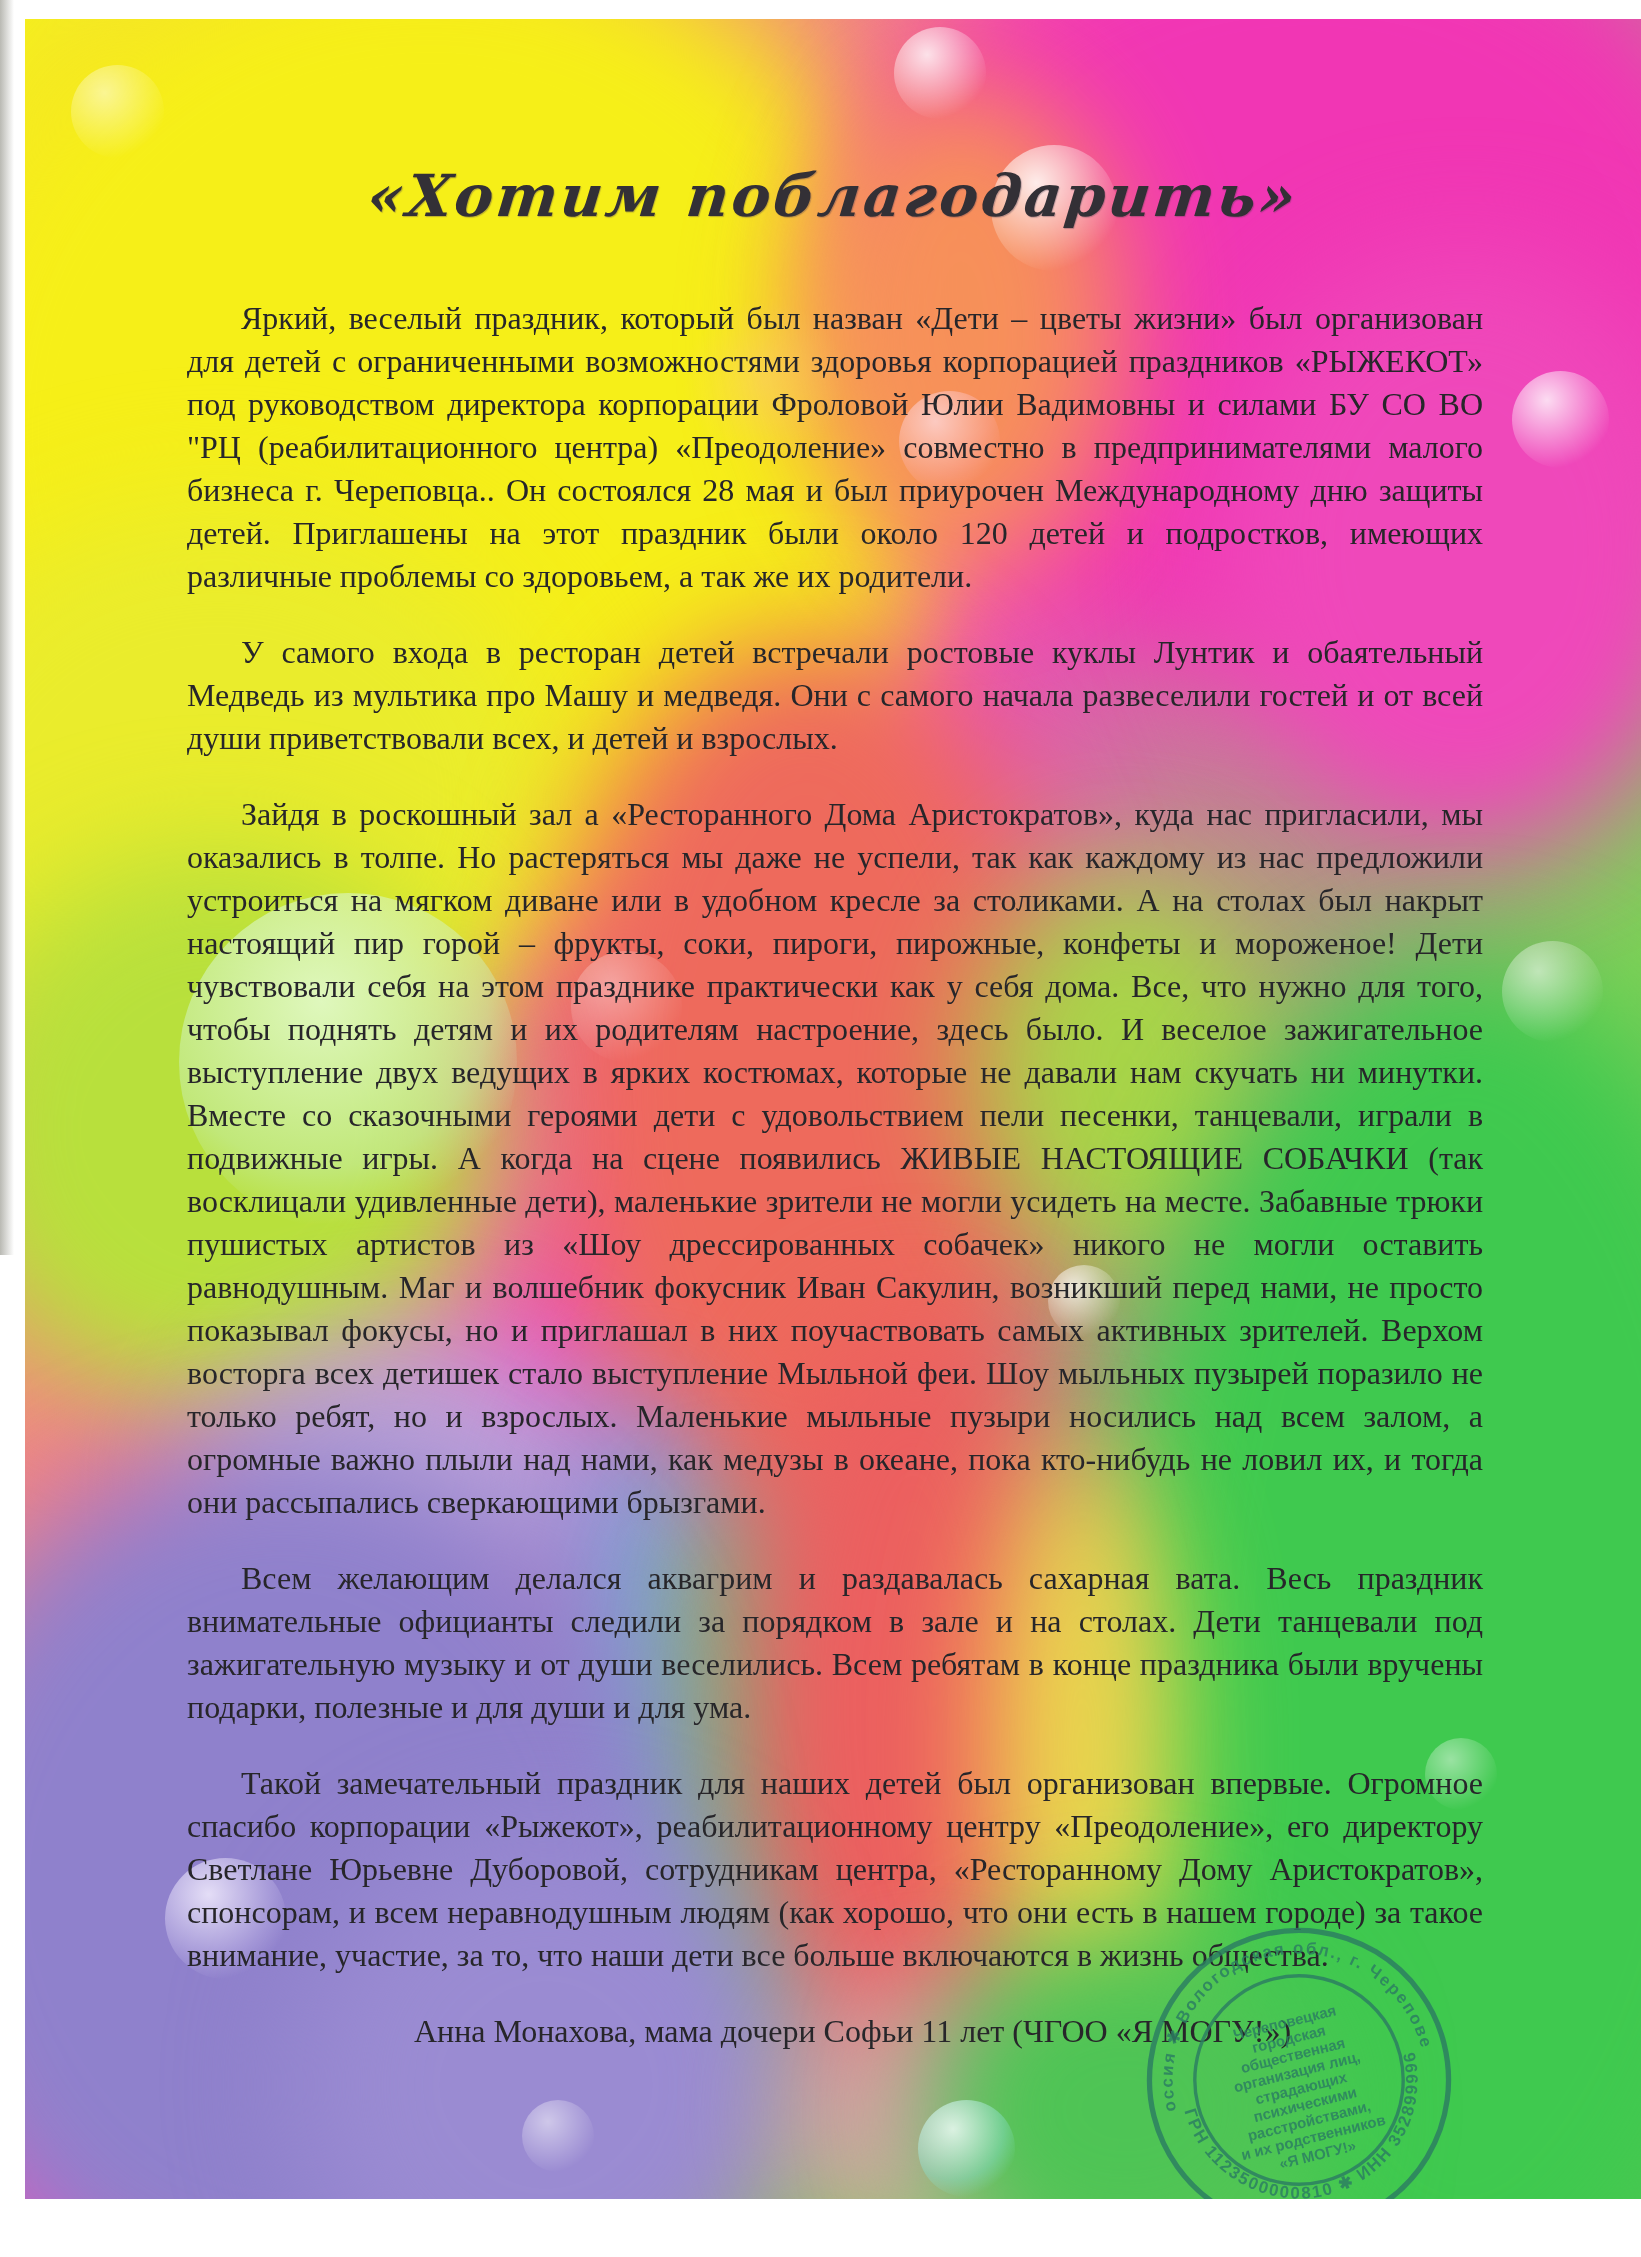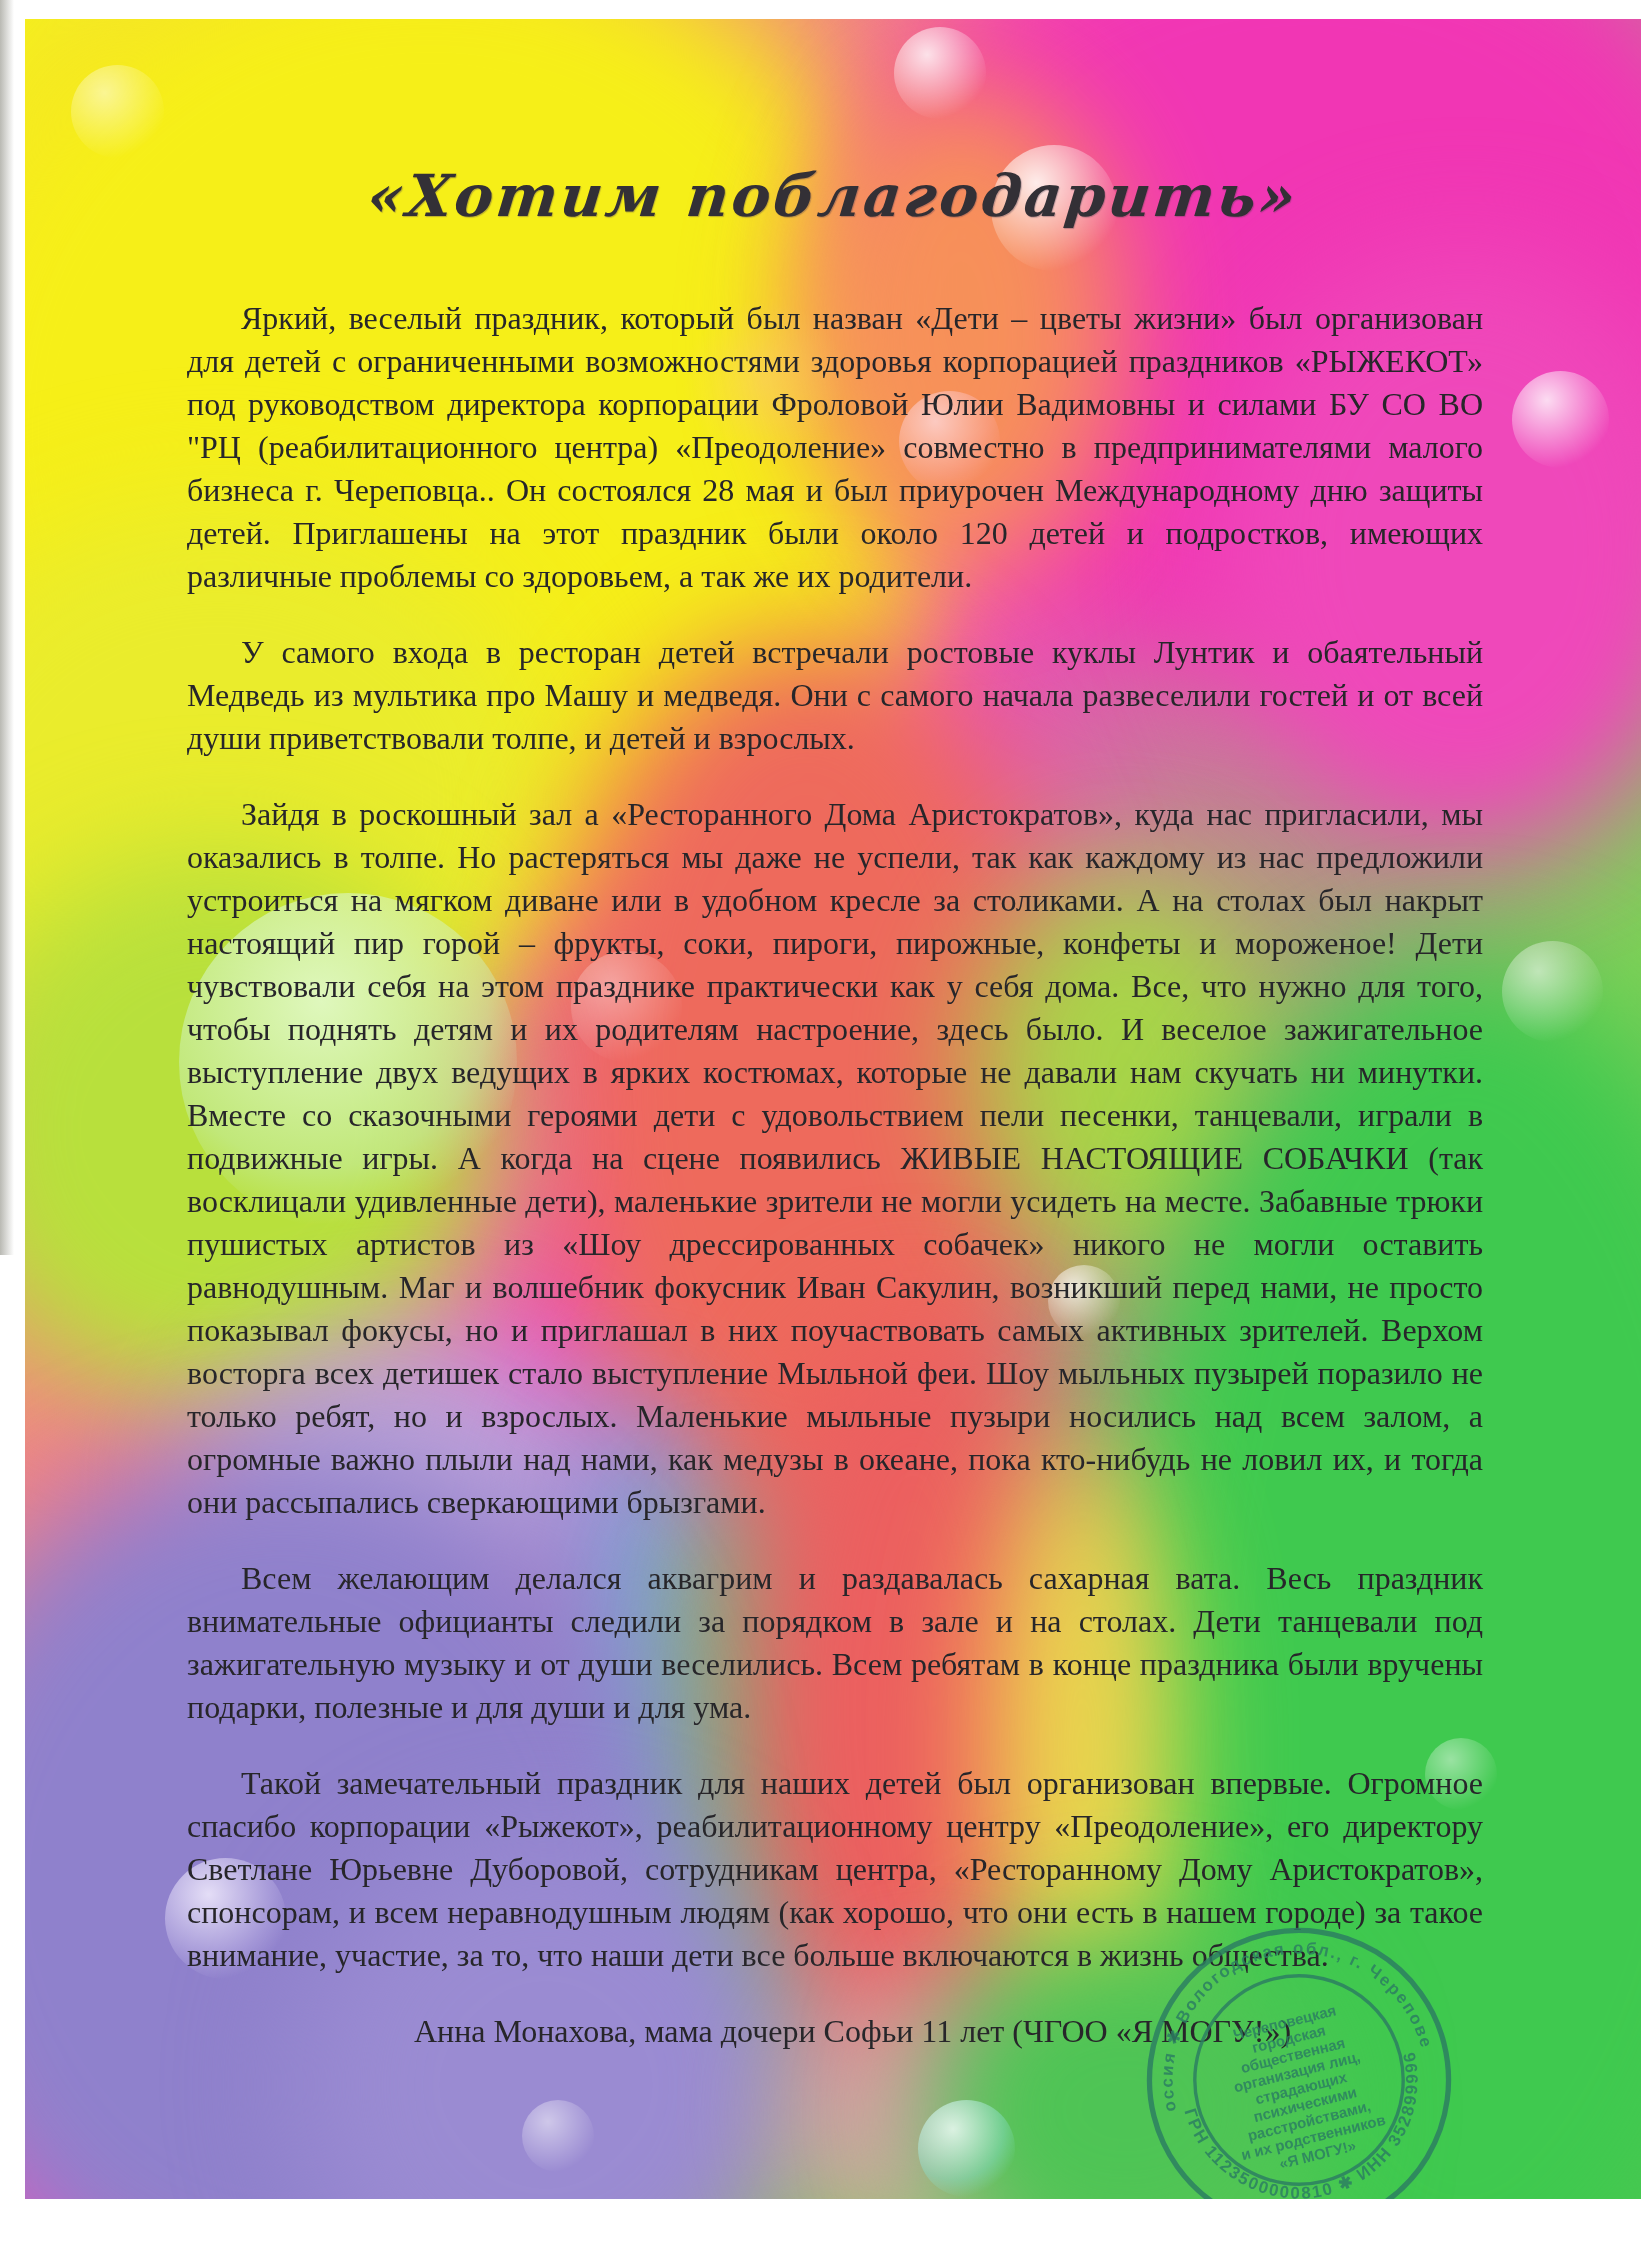--- a/index.html
+++ b/index.html
@@ -107,21 +107,21 @@
     <div class="ball o10"></div>
     <div class="ball o11"></div>
     <div class="ball o12"></div>
     <div class="ball o13"></div>
     <div class="ball o14"></div>
 
     <div class="title">«Хотим поблагодарить»</div>
 
     <div class="body-text">
       <p>Яркий, веселый праздник, который был назван «Дети – цветы жизни» был организован для детей с ограниченными возможностями здоровья корпорацией праздников «РЫЖЕКОТ» под руководством директора корпорации Фроловой Юлии Вадимовны и силами БУ СО ВО "РЦ (реабилитационного центра) «Преодоление» совместно в предпринимателями малого бизнеса г. Череповца.. Он состоялся 28 мая и был приурочен Международному дню защиты детей. Приглашены на этот праздник были около 120 детей и подростков, имеющих различные проблемы со здоровьем, а так же их родители.</p>
-      <p>У самого входа в ресторан детей встречали ростовые куклы Лунтик и обаятельный Медведь из мультика про Машу и медведя. Они с самого начала развеселили гостей и от всей души приветствовали толпе, и детей и взрослых.</p>
+      <p>У самого входа в ресторан детей встречали ростовые куклы Лунтик и обаятельный Медведь из мультика про Машу и медведя. Они с самого начала развеселили гостей и от всей души приветствовали всех, и детей и взрослых.</p>
       <p>Зайдя в роскошный зал а «Ресторанного Дома Аристократов», куда нас пригласили, мы оказались в толпе. Но растеряться мы даже не успели, так как каждому из нас предложили устроиться на мягком диване или в удобном кресле за столиками. А на столах был накрыт настоящий пир горой – фрукты, соки, пироги, пирожные, конфеты и мороженое! Дети чувствовали себя на этом празднике практически как у себя дома. Все, что нужно для того, чтобы поднять детям и их родителям настроение, здесь было. И веселое зажигательное выступление двух ведущих в ярких костюмах, которые не давали нам скучать ни минутки. Вместе со сказочными героями дети с удовольствием пели песенки, танцевали, играли в подвижные игры. А когда на сцене появились ЖИВЫЕ НАСТОЯЩИЕ СОБАЧКИ (так восклицали удивленные дети), маленькие зрители не могли усидеть на месте. Забавные трюки пушистых артистов из «Шоу дрессированных собачек» никого не могли оставить равнодушным. Маг и волшебник фокусник Иван Сакулин, возникший перед нами, не просто показывал фокусы, но и приглашал в них поучаствовать самых активных зрителей. Верхом восторга всех детишек стало выступление Мыльной феи. Шоу мыльных пузырей поразило не только ребят, но и взрослых. Маленькие мыльные пузыри носились над всем залом, а огромные важно плыли над нами, как медузы в океане, пока кто-нибудь не ловил их, и тогда они рассыпались сверкающими брызгами.</p>
       <p>Всем желающим делался аквагрим и раздавалась сахарная вата. Весь праздник внимательные официанты следили за порядком в зале и на столах. Дети танцевали под зажигательную музыку и от души веселились. Всем ребятам в конце праздника были вручены подарки, полезные и для души и для ума.</p>
       <p>Такой замечательный праздник для наших детей был организован впервые. Огромное спасибо корпорации «Рыжекот», реабилитационному центру «Преодоление», его директору Светлане Юрьевне Дуборовой, сотрудникам центра, «Ресторанному Дому Аристократов», спонсорам, и всем неравнодушным людям (как хорошо, что они есть в нашем городе) за такое внимание, участие, за то, что наши дети все больше включаются в жизнь общества.</p>
       <div class="signature">Анна Монахова, мама дочери Софьи 11 лет (ЧГОО «Я МОГУ!»)</div>
     </div>
 
     <svg class="stamp" viewBox="0 0 340 340">
       <g transform="rotate(-14 170 170)">
         <circle cx="170" cy="170" r="155" fill="none" stroke="#2c7f62" stroke-width="5.5"></circle>
         <circle cx="170" cy="170" r="108" fill="none" stroke="#2c7f62" stroke-width="3.5"></circle>

